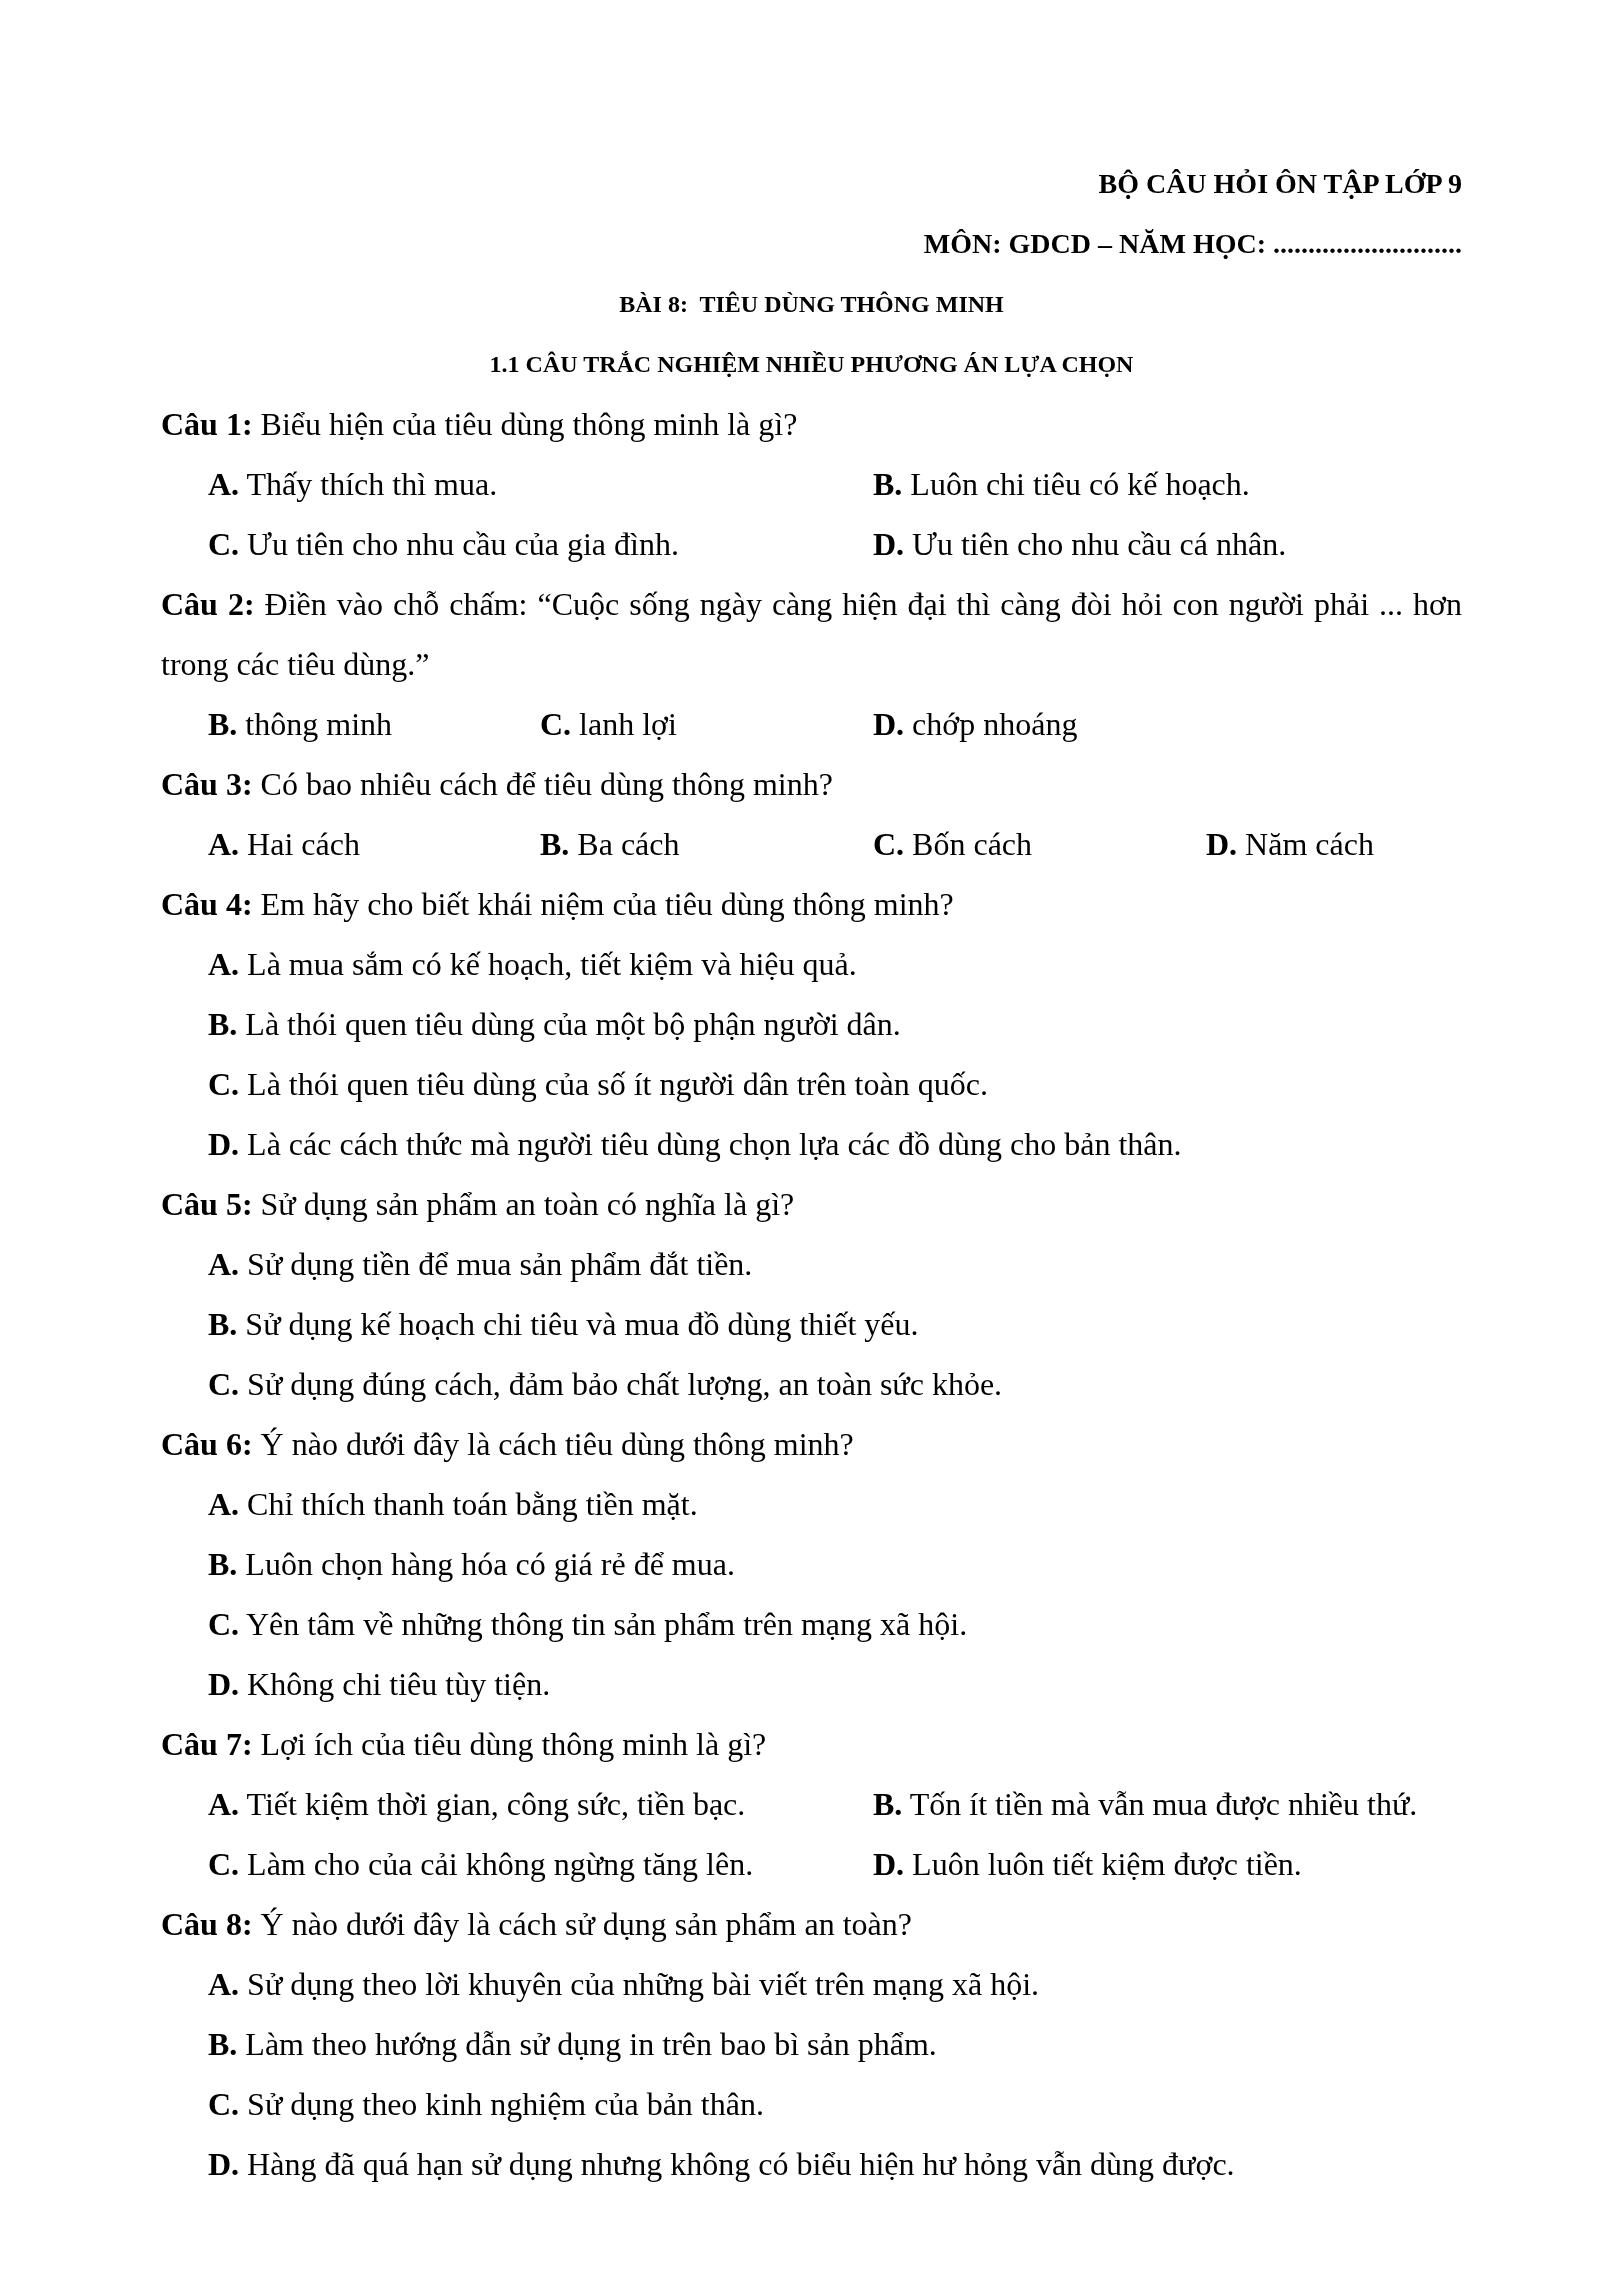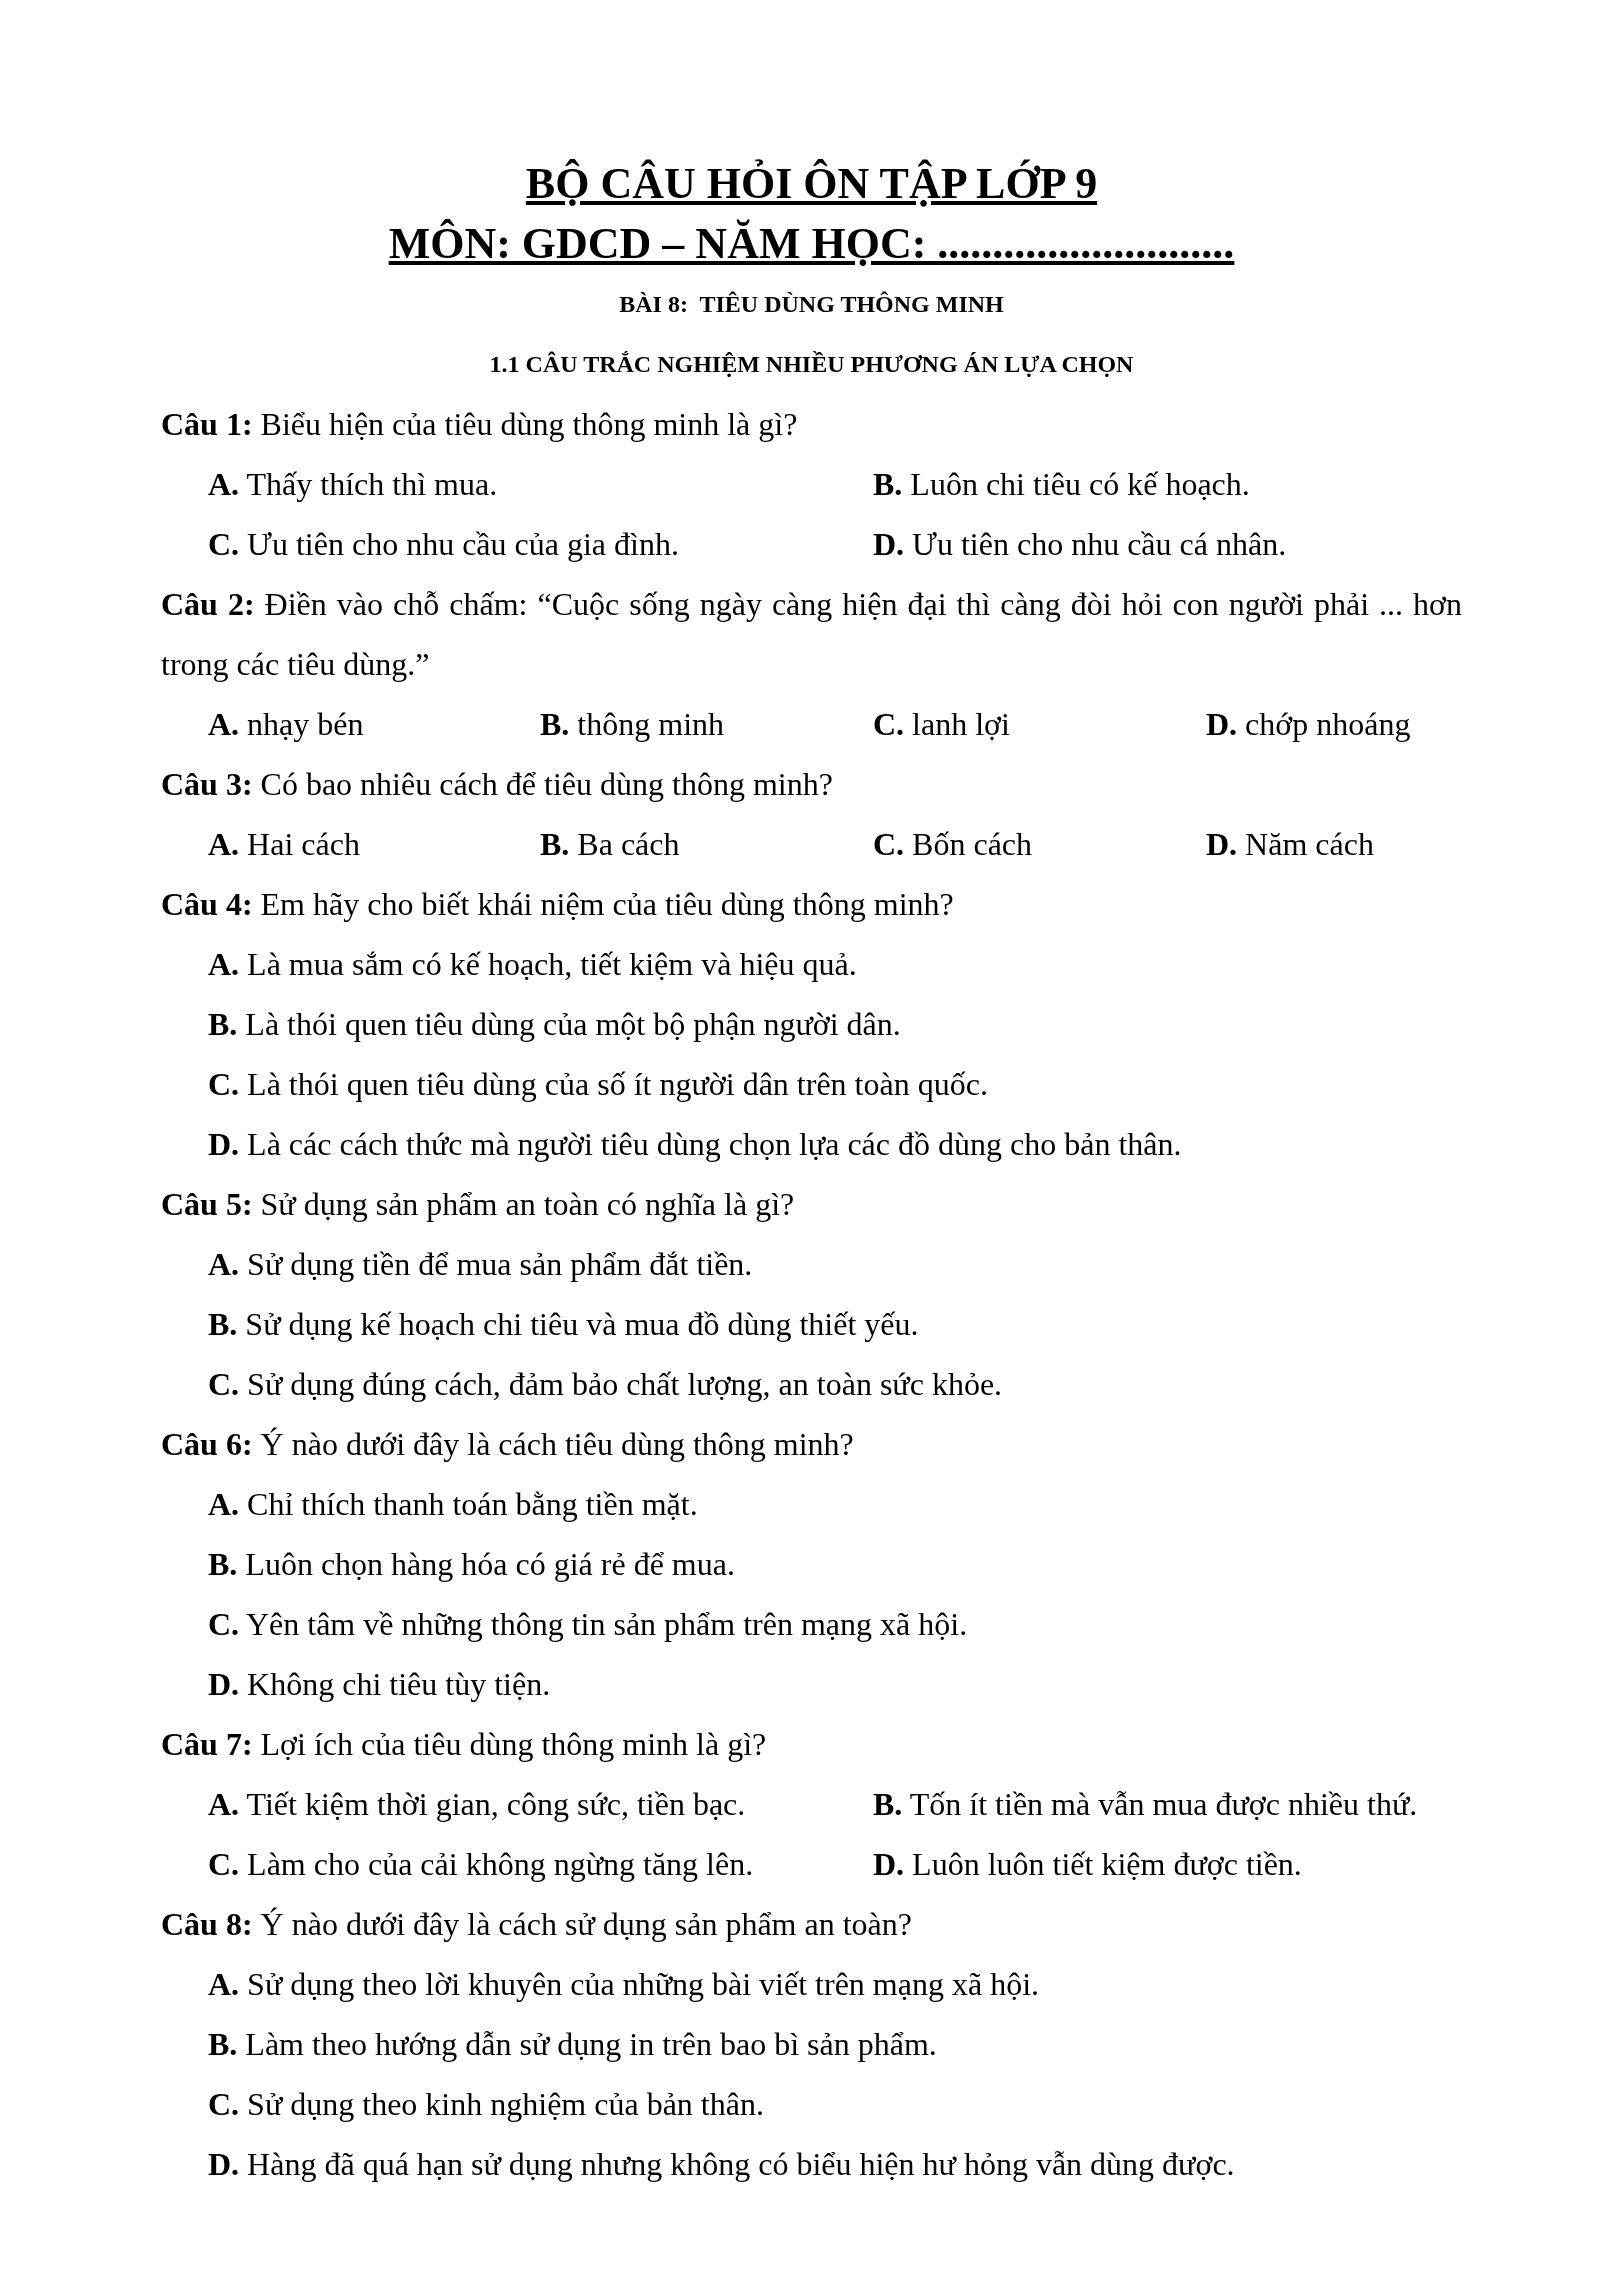--- a/index.html
+++ b/index.html
@@ -8,24 +8,23 @@
     width: 1623px;
     height: 2295px;
     font-family: "Liberation Serif", "DejaVu Serif", serif;
     font-size: 32px;
     line-height: 60px;
     color: #000000;
     overflow: hidden;
   }
   .page { padding: 154px 161px 0 161px; }
   .doc-title, .doc-subtitle {
-    text-align: center;
+    text-align: right;
     font-weight: bold;
-    font-size: 44px;
-    text-decoration: underline;
+    font-size: 28px;
   }
   .heading {
     font-weight: bold;
     text-align: center;
     white-space: pre-wrap;
     font-size: 24px;
   }
   .question-text { text-align: justify; }
   .q-label { font-weight: bold; margin-top: 22px; }
   .opt-letter { font-weight: bold; }
@@ -57,21 +56,20 @@
         <div class="options two-col">
           <div class="option"><span class="opt-letter">A.</span> Thấy thích thì mua.</div>
           <div class="option"><span class="opt-letter">B.</span> Luôn chi tiêu có kế hoạch.</div>
           <div class="option"><span class="opt-letter">C.</span> Ưu tiên cho nhu cầu của gia đình.</div>
           <div class="option"><span class="opt-letter">D.</span> Ưu tiên cho nhu cầu cá nhân.</div>
         </div>
       </div>
       <div class="question-block">
         <p class="question-text"><span class="q-label">Câu 2:</span> Điền vào chỗ chấm: “Cuộc sống ngày càng hiện đại thì càng đòi hỏi con người phải ... hơn trong các tiêu dùng.”</p>
         <div class="options four-col">
-          <div class="option"><span class="opt-letter">A.</span> nhạy bén</div>
           <div class="option"><span class="opt-letter">B.</span> thông minh</div>
           <div class="option"><span class="opt-letter">C.</span> lanh lợi</div>
           <div class="option"><span class="opt-letter">D.</span> chớp nhoáng</div>
         </div>
       </div>
       <div class="question-block">
         <p class="question-text"><span class="q-label">Câu 3:</span> Có bao nhiêu cách để tiêu dùng thông minh?</p>
         <div class="options four-col">
           <div class="option"><span class="opt-letter">A.</span> Hai cách</div>
           <div class="option"><span class="opt-letter">B.</span> Ba cách</div>

